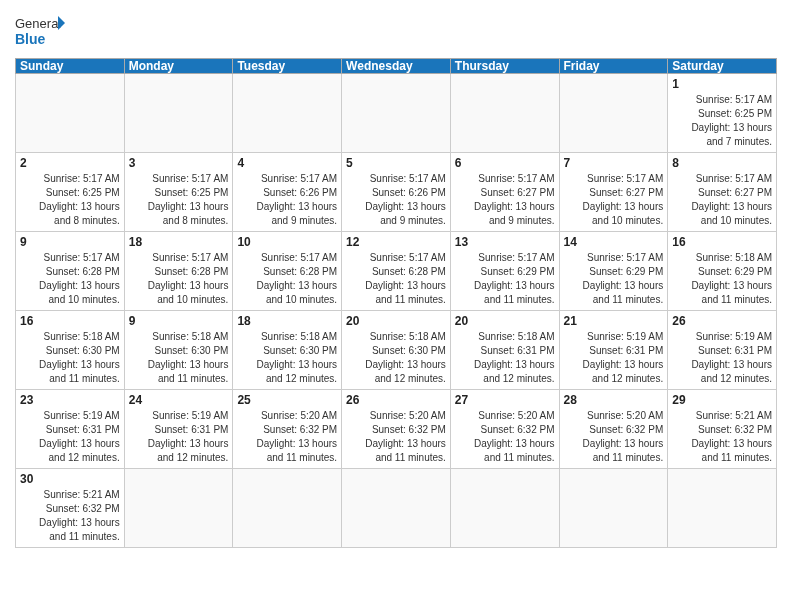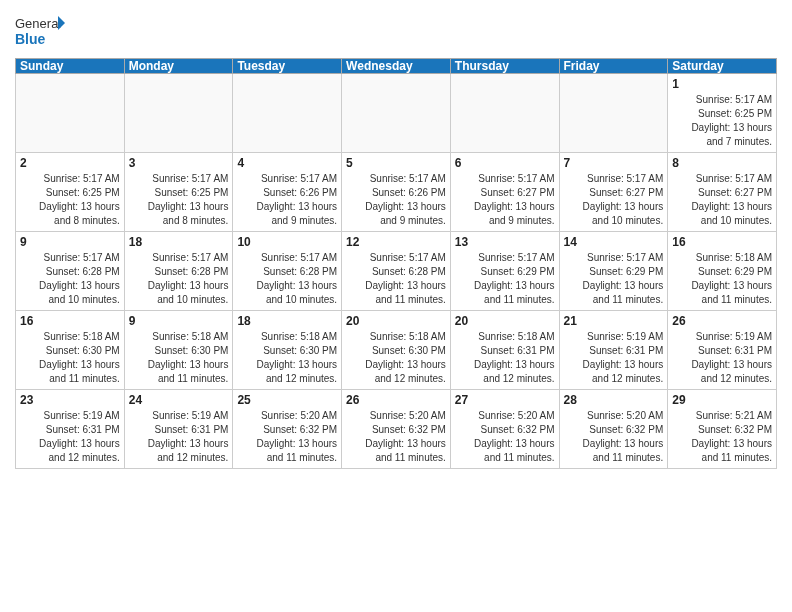--- a/index.html
+++ b/index.html
@@ -288,14 +288,28 @@
 Sunset: 6:32 PM
 Daylight: 13 hours and 11 minutes.</div>
         </td>
         <td>
           <div class="day-number">29</div>
           <div class="day-info" style="white-space: pre-line;">Sunrise: 5:21 AM
 Sunset: 6:32 PM
 Daylight: 13 hours and 11 minutes.</div>
         </td>
       </tr>
+      <tr>
+        <td>
+          <div class="day-number">30</div>
+          <div class="day-info" style="white-space: pre-line;">Sunrise: 5:21 AM
+Sunset: 6:32 PM
+Daylight: 13 hours and 11 minutes.</div>
+        </td>
+        <td class="empty-cell"></td>
+        <td class="empty-cell"></td>
+        <td class="empty-cell"></td>
+        <td class="empty-cell"></td>
+        <td class="empty-cell"></td>
+        <td class="empty-cell"></td>
+      </tr>
     </tbody>
 </table>
 
 </body></html>

